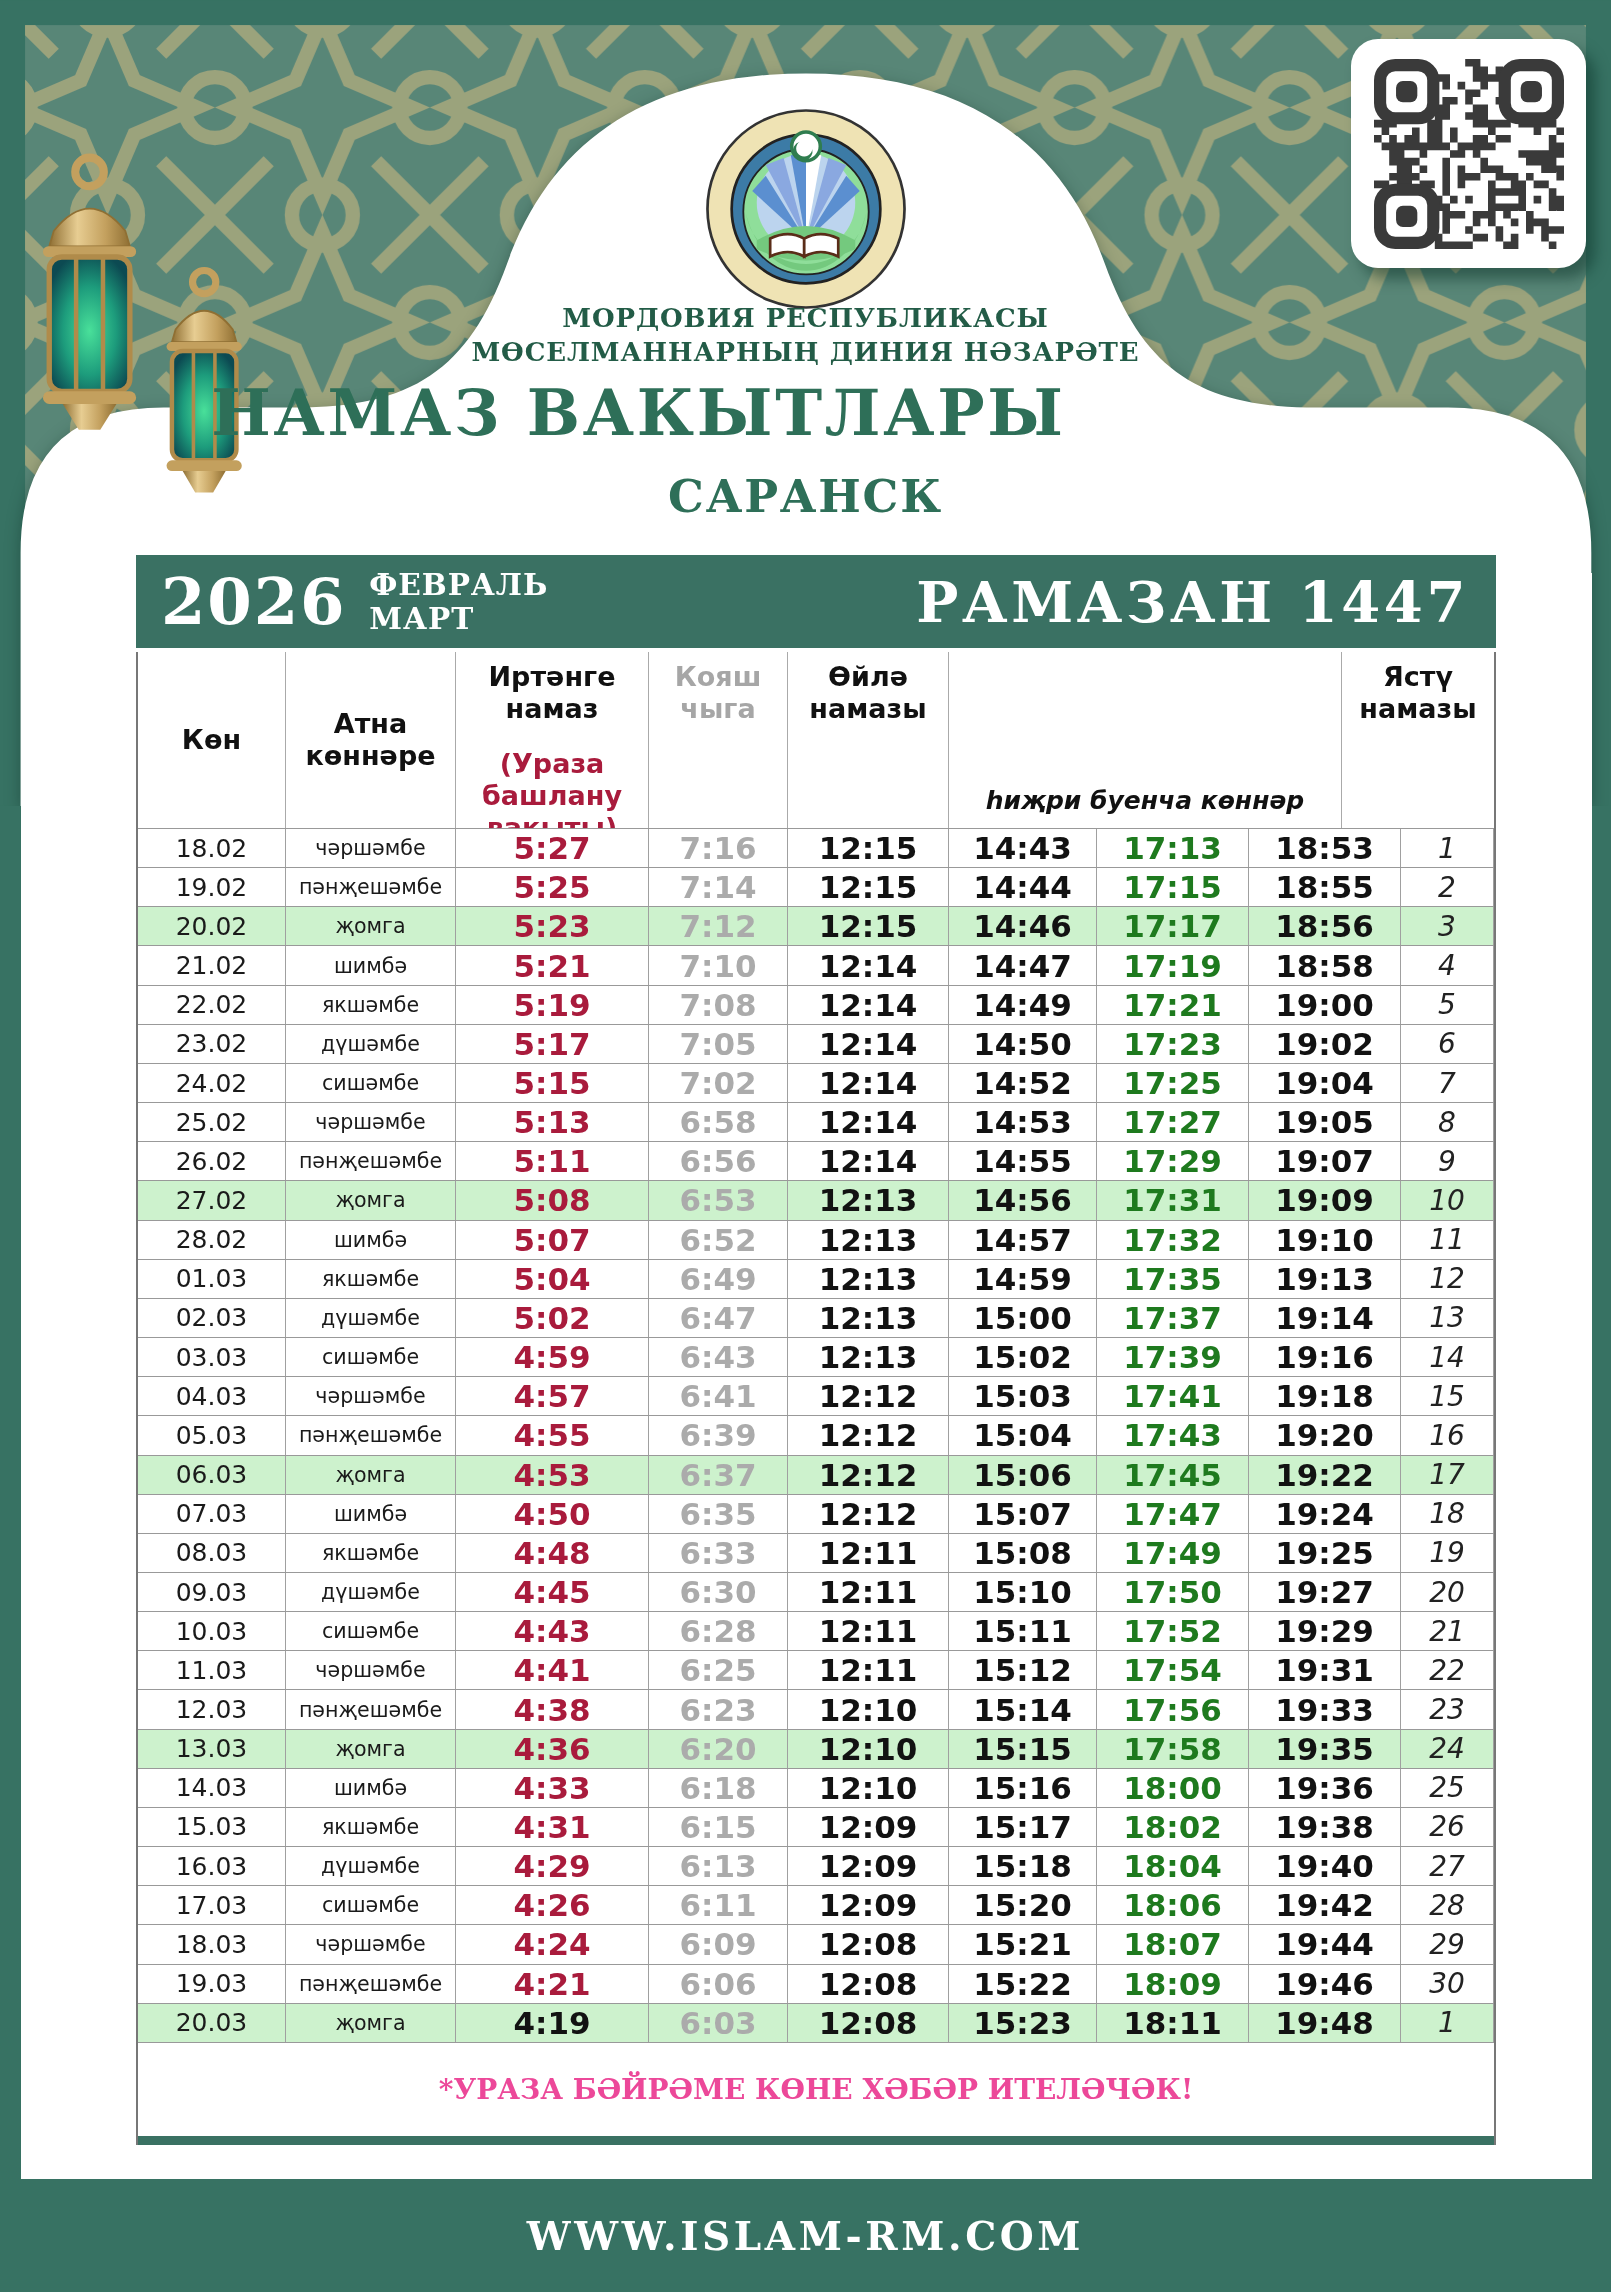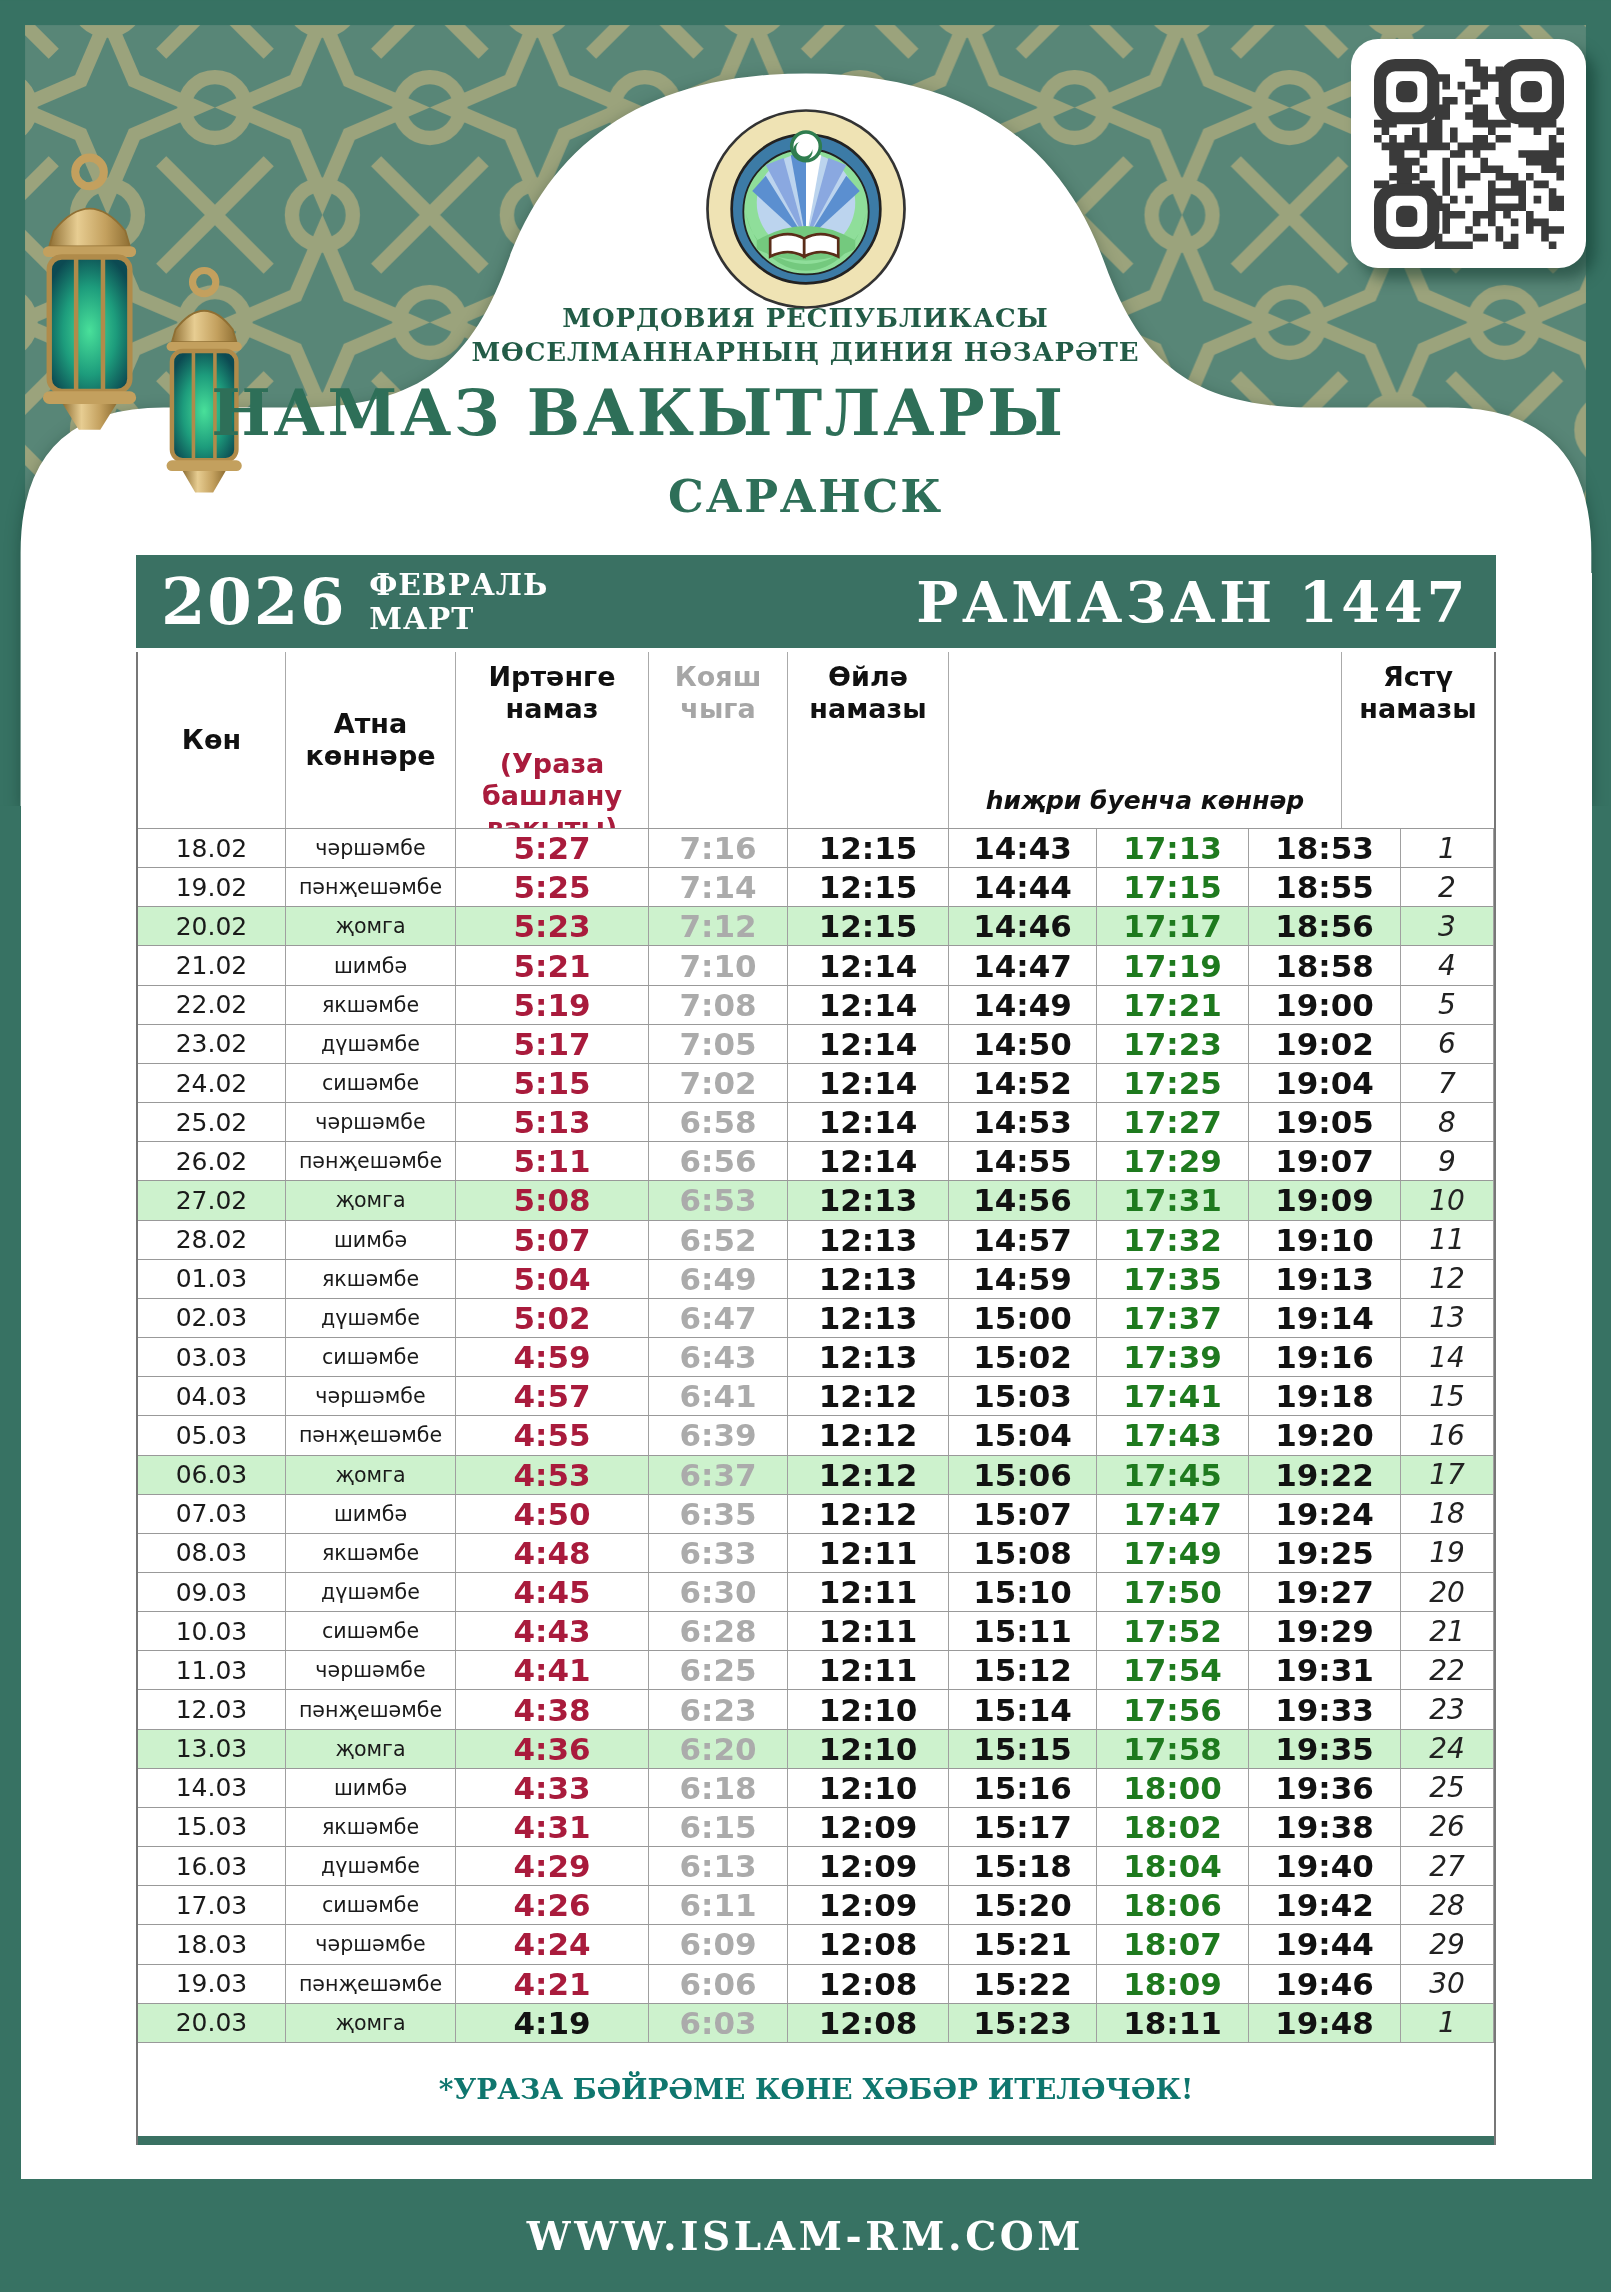--- a/index.html
+++ b/index.html
@@ -52,21 +52,21 @@
   .c-weekday{font-size:20.6px;color:#1a1a1a;}
   .c-time{font-size:31px;font-weight:bold;}
   .t-black{color:#121212;} .t-maroon{color:var(--maroon);} .t-gray{color:#ABABAB;} .t-green{color:var(--time-green);}
   .c-hijri{font-size:28px;font-style:italic;color:#222;}
   
   .col-date{width:148px;} .col-weekday{width:170px;} .col-fajr{width:193px;} .col-sunrise{width:139px;}
   .col-zuhr{width:161px;} .col-asr{width:148px;} .col-maghrib{width:152px;} .col-isha{width:152px;}
   .col-hijri{width:97px;flex:1;}
   .thead .cell,.row .cell{box-sizing:border-box;}
   .note{border-top:1.8px solid #999;height:93px;display:flex;align-items:center;justify-content:center;
-        font-family:"DejaVu Serif",serif;font-weight:bold;font-size:28px;color:#0f766e;background:#fff;}
+        font-family:"DejaVu Serif",serif;font-weight:bold;font-size:28px;color:#ec4899;background:#fff;}
   .strip{height:9px;background:var(--band-green);}
   .footer{position:absolute;left:0;top:2179px;width:1611px;height:114px;background:var(--page-green);
         display:flex;align-items:center;justify-content:center;}
   .footer span{color:#fff;font-family:"DejaVu Serif",serif;font-weight:bold;font-size:39px;letter-spacing:3.6px;}
 </style>
 </head>
 <body>
 
 <div class="page">
 

